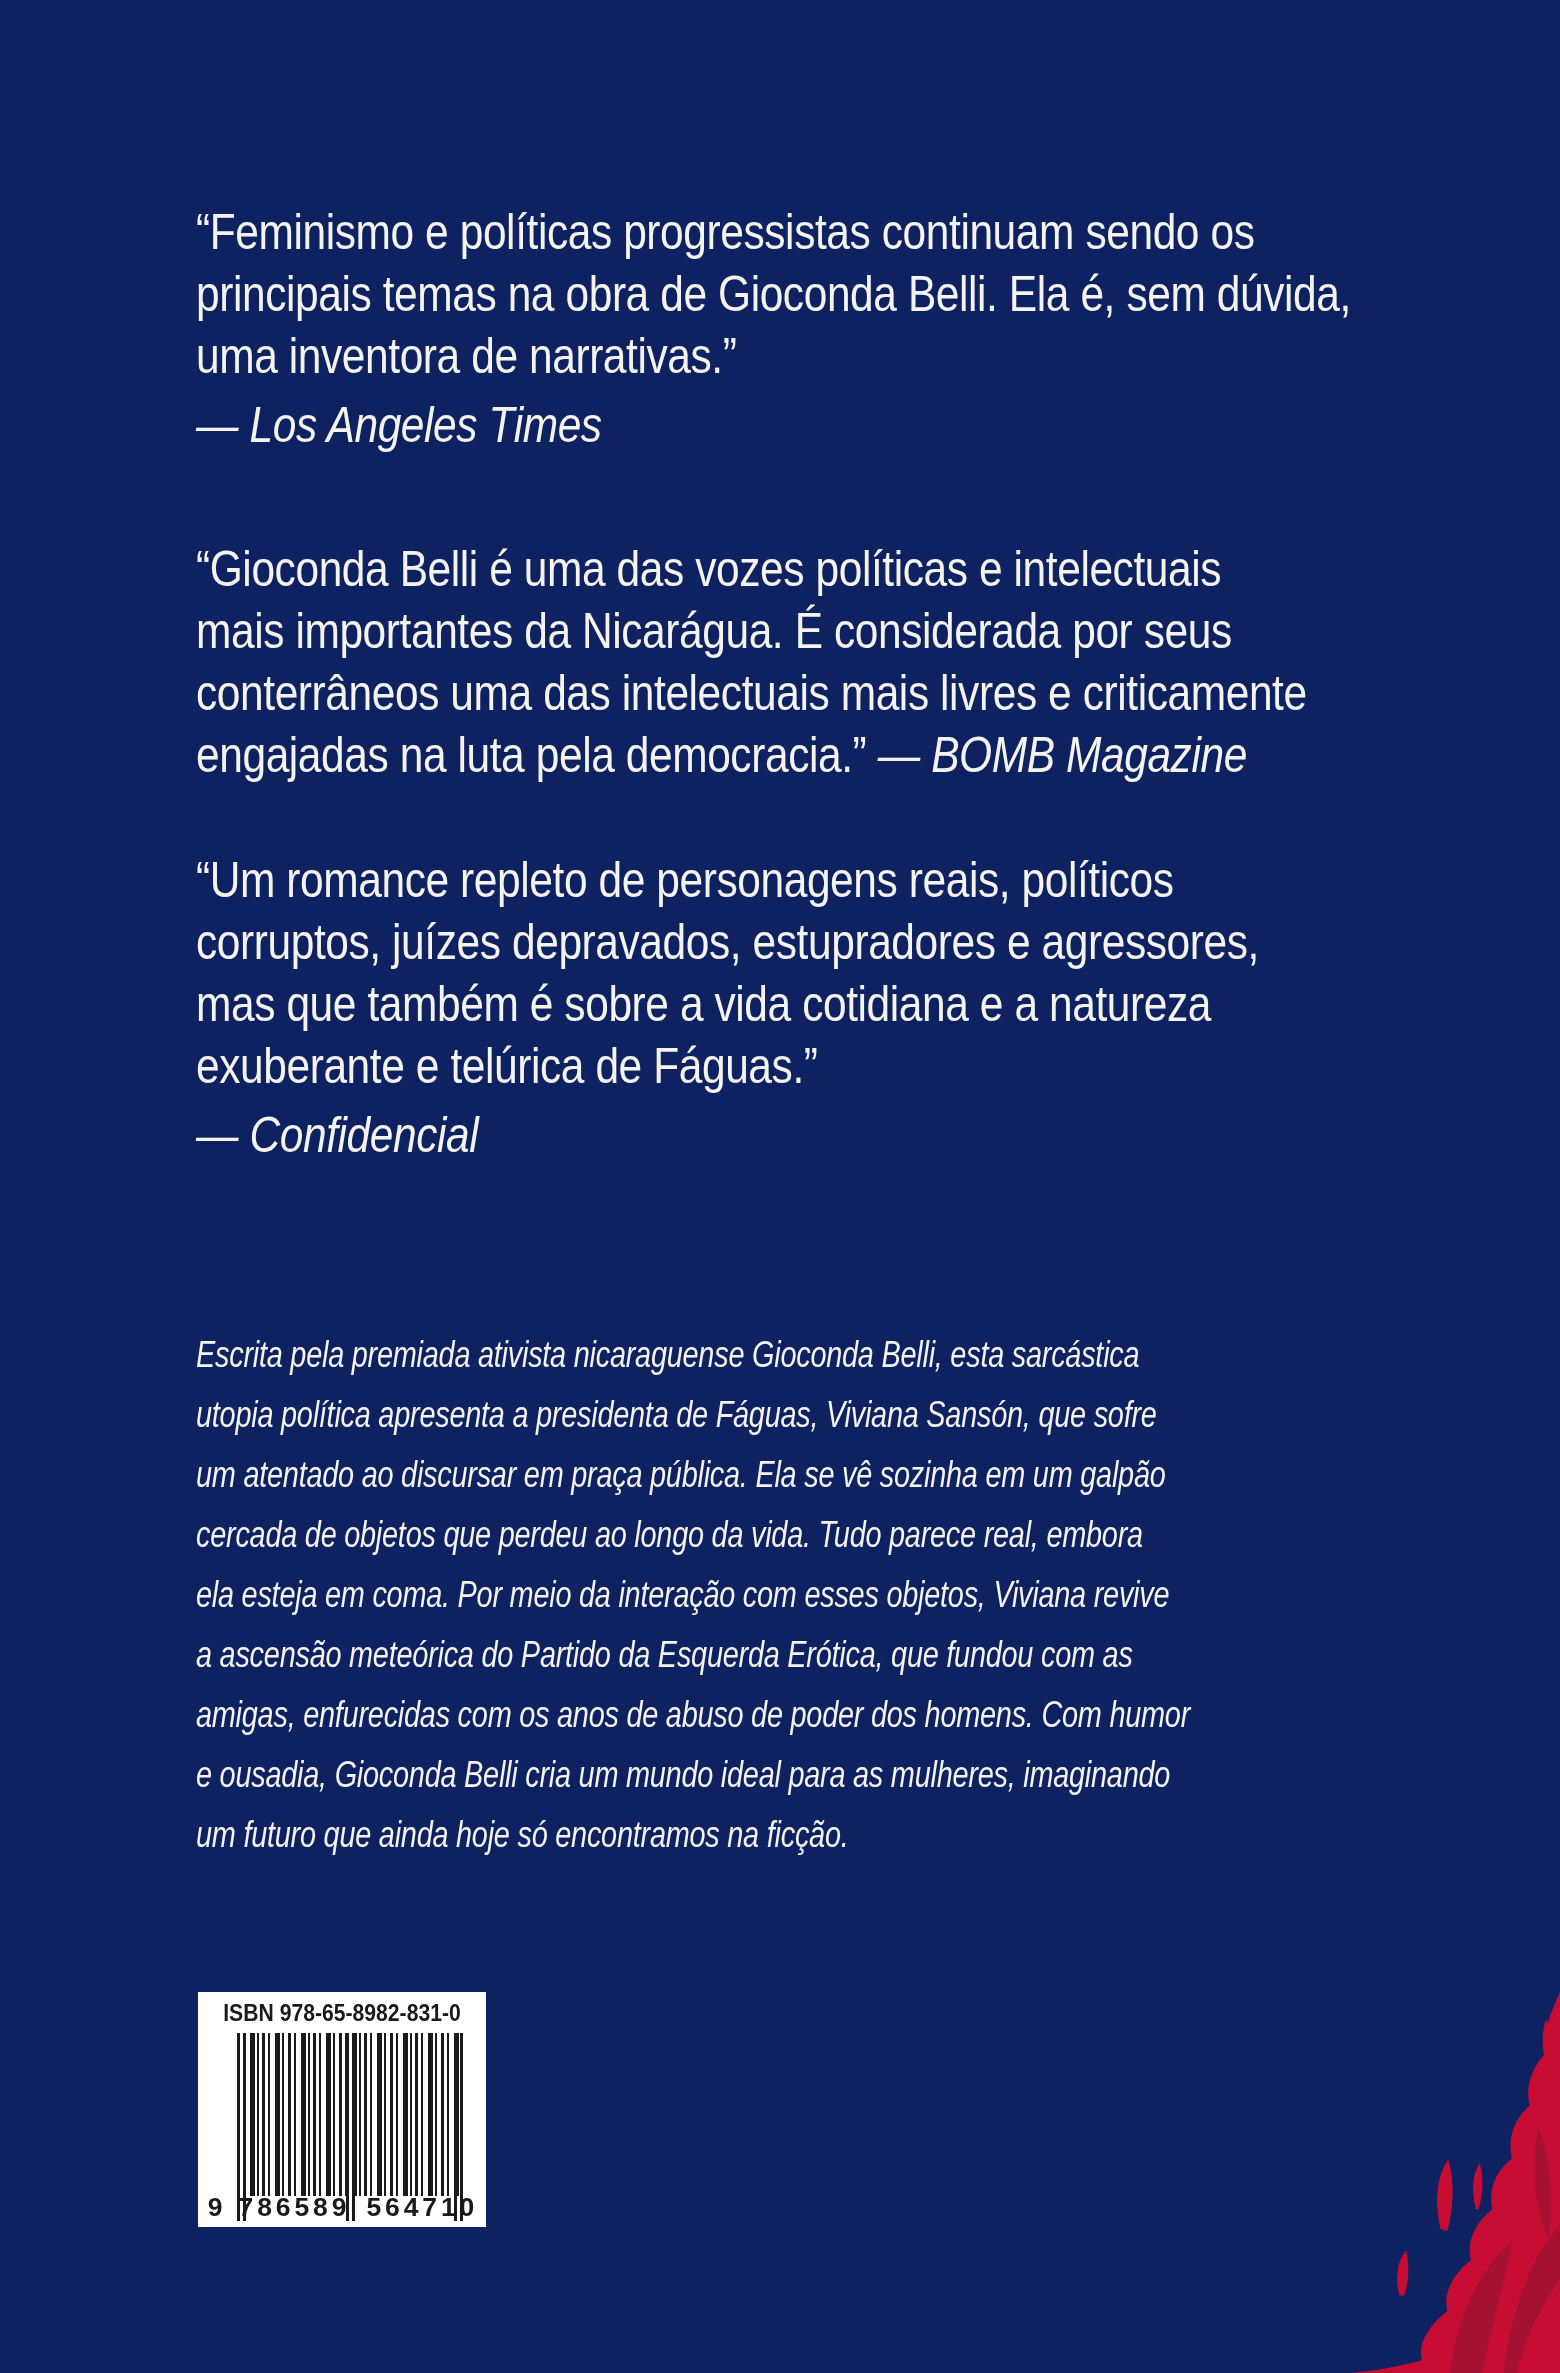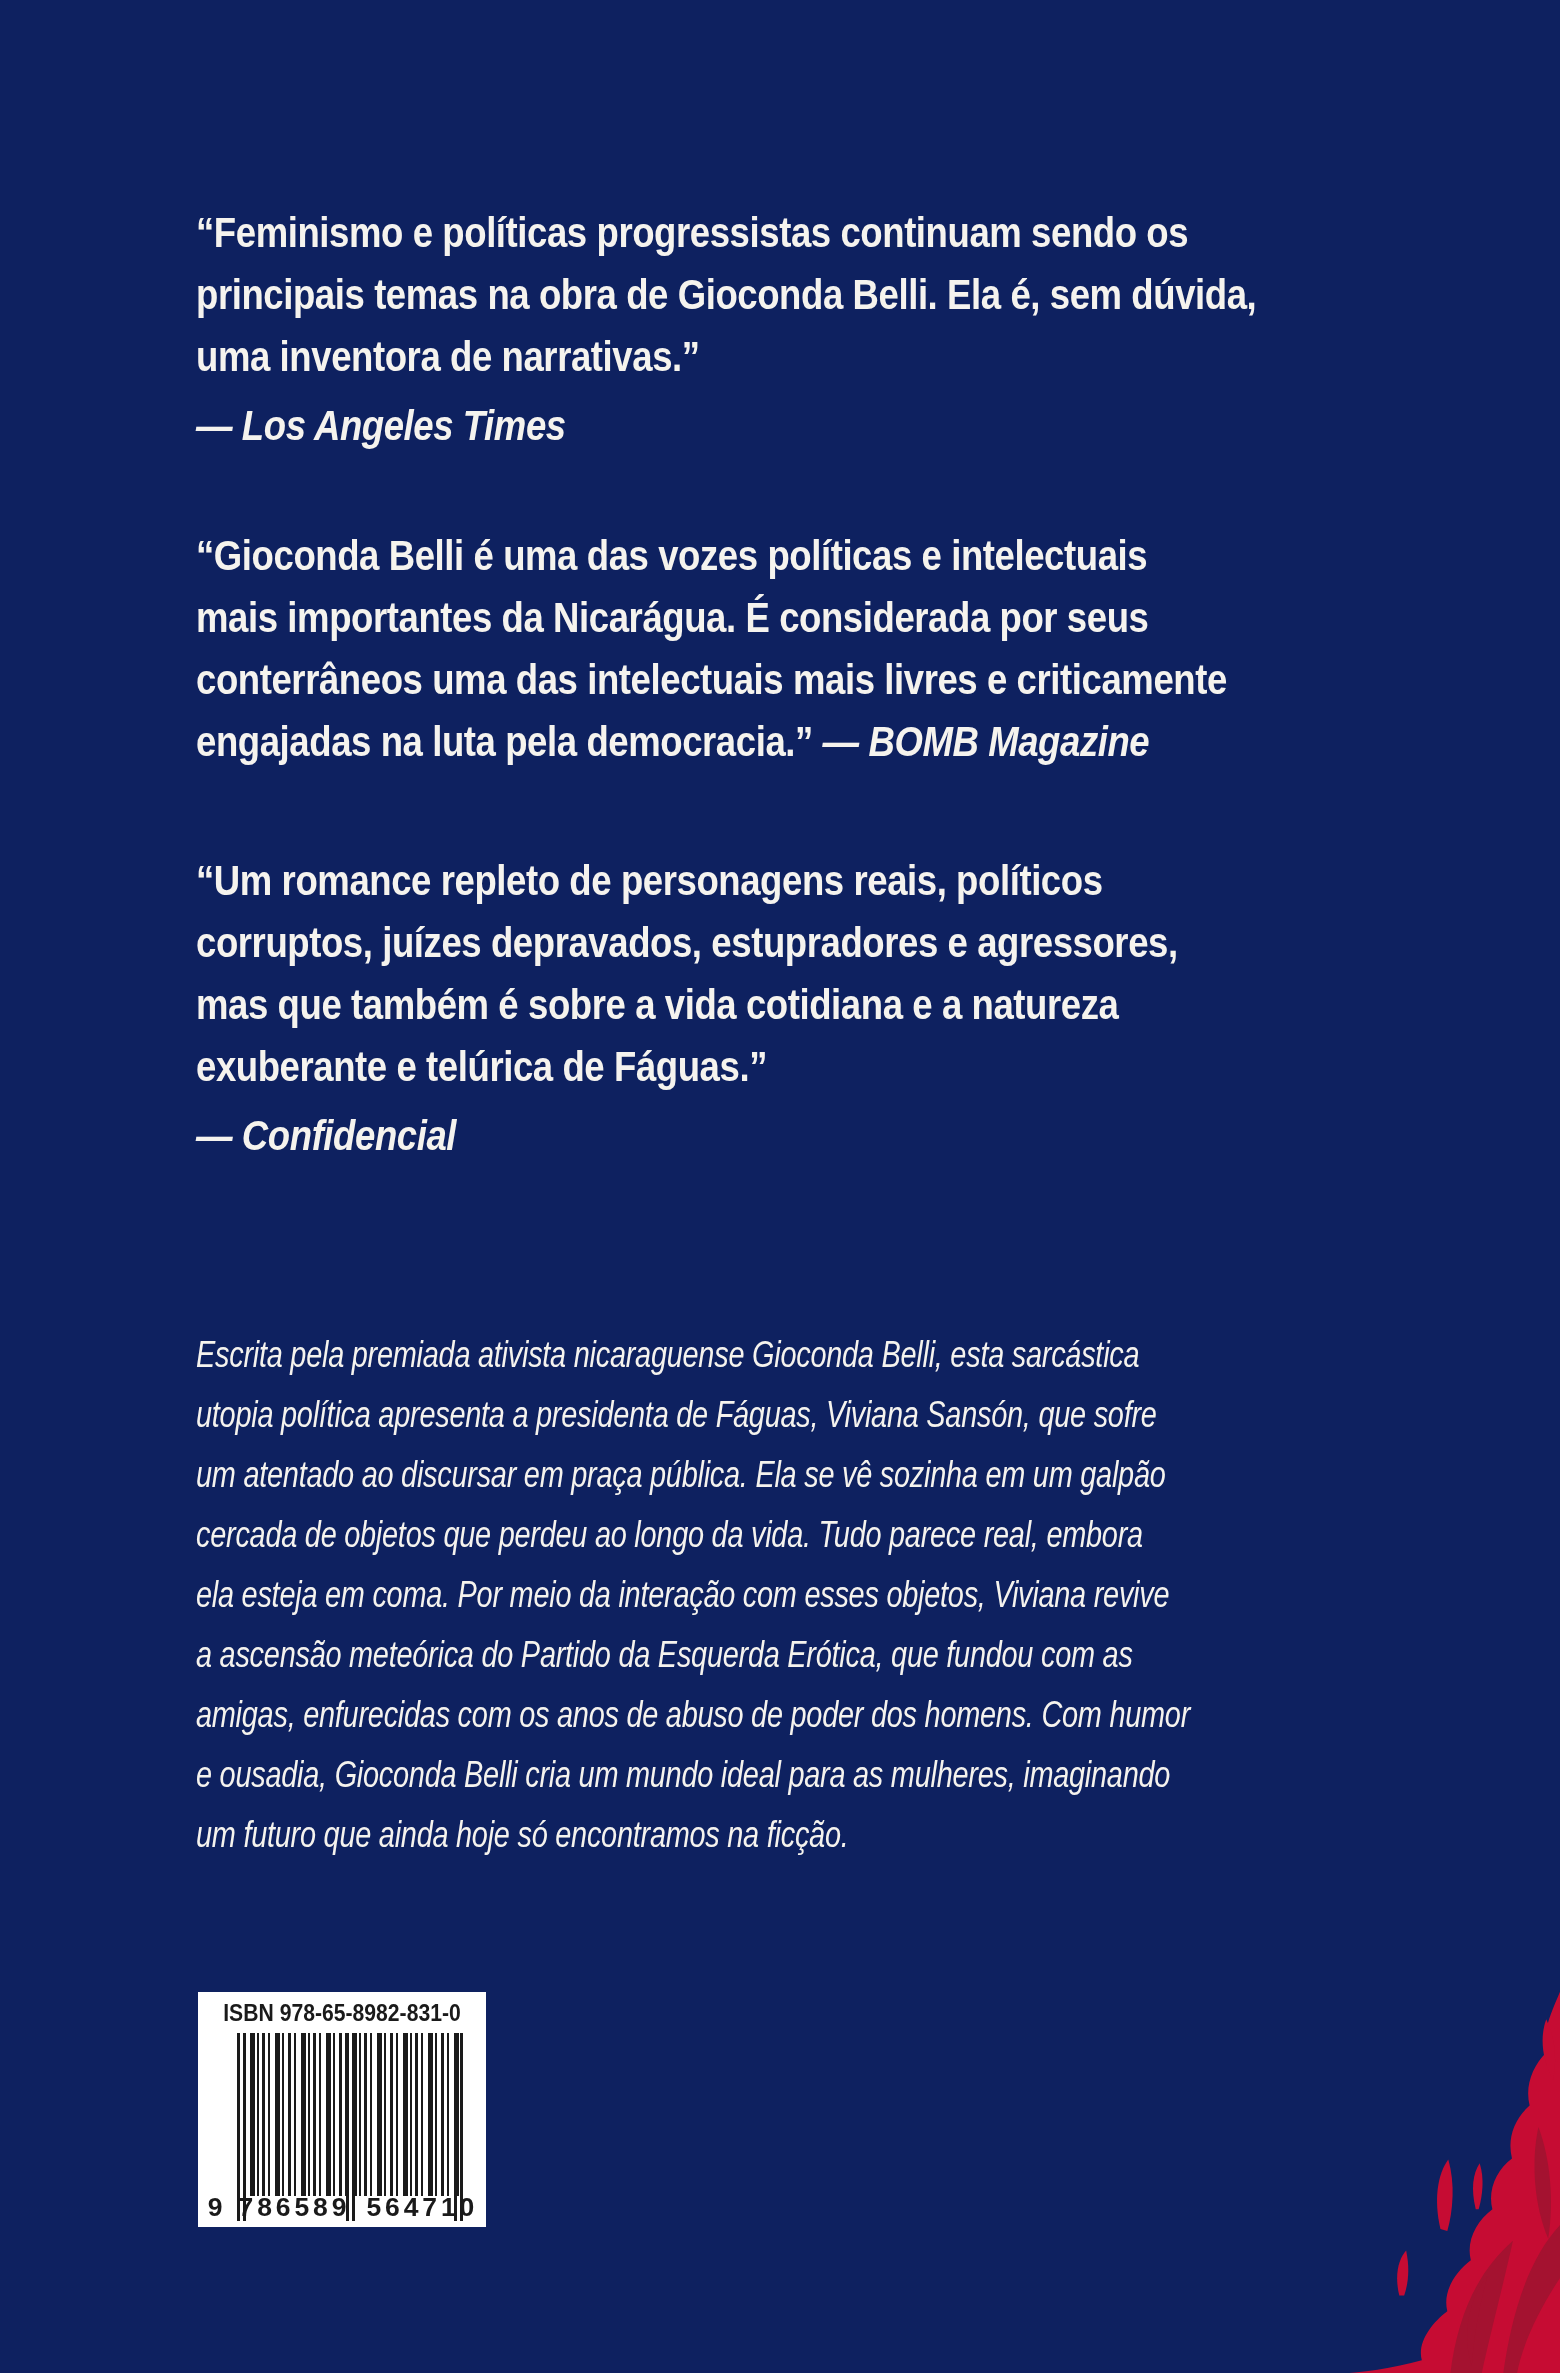--- a/index.html
+++ b/index.html
@@ -14,22 +14,22 @@
     background: var(--background, #0e2160);
     font-family: "Liberation Sans", sans-serif;
   }
   .block {
     position: absolute;
     left: 196px;
     width: 1186px;
     color: var(--text, #f5f3ee);
   }
   .quote {
-    font-weight: bold;
-    font-size: 43px;
+    font-weight: normal;
+    font-size: 50px;
     line-height: 62px;
     letter-spacing: -0.5px;
   }
   .quote .lines,
   .quote .last-line,
   .quote .attribution-block {
     transform: scaleX(0.85);
     transform-origin: left top;
     white-space: nowrap;
   }
@@ -129,21 +129,21 @@
 
 <div class="block quote" style="top:201px;">
   <div class="lines">
       <div>“Feminismo e políticas progressistas continuam sendo os</div>
       <div>principais temas na obra de Gioconda Belli. Ela é, sem dúvida,</div>
       <div>uma inventora de narrativas.”</div>
     </div>
   <div class="lines attribution-block">— Los Angeles Times</div>
 </div>
 
-<div class="block quote" style="top:524px;">
+<div class="block quote" style="top:538px;">
   <div class="lines">
       <div>“Gioconda Belli é uma das vozes políticas e intelectuais</div>
       <div>mais importantes da Nicarágua. É considerada por seus</div>
       <div>conterrâneos uma das intelectuais mais livres e criticamente</div>
     </div>
   <div class="last-line"><span>engajadas na luta pela democracia.” </span><span class="attribution-inline">— BOMB Magazine</span></div>
 </div>
 
 <div class="block quote" style="top:816px;margin-top:33px;">
   <div class="lines">

